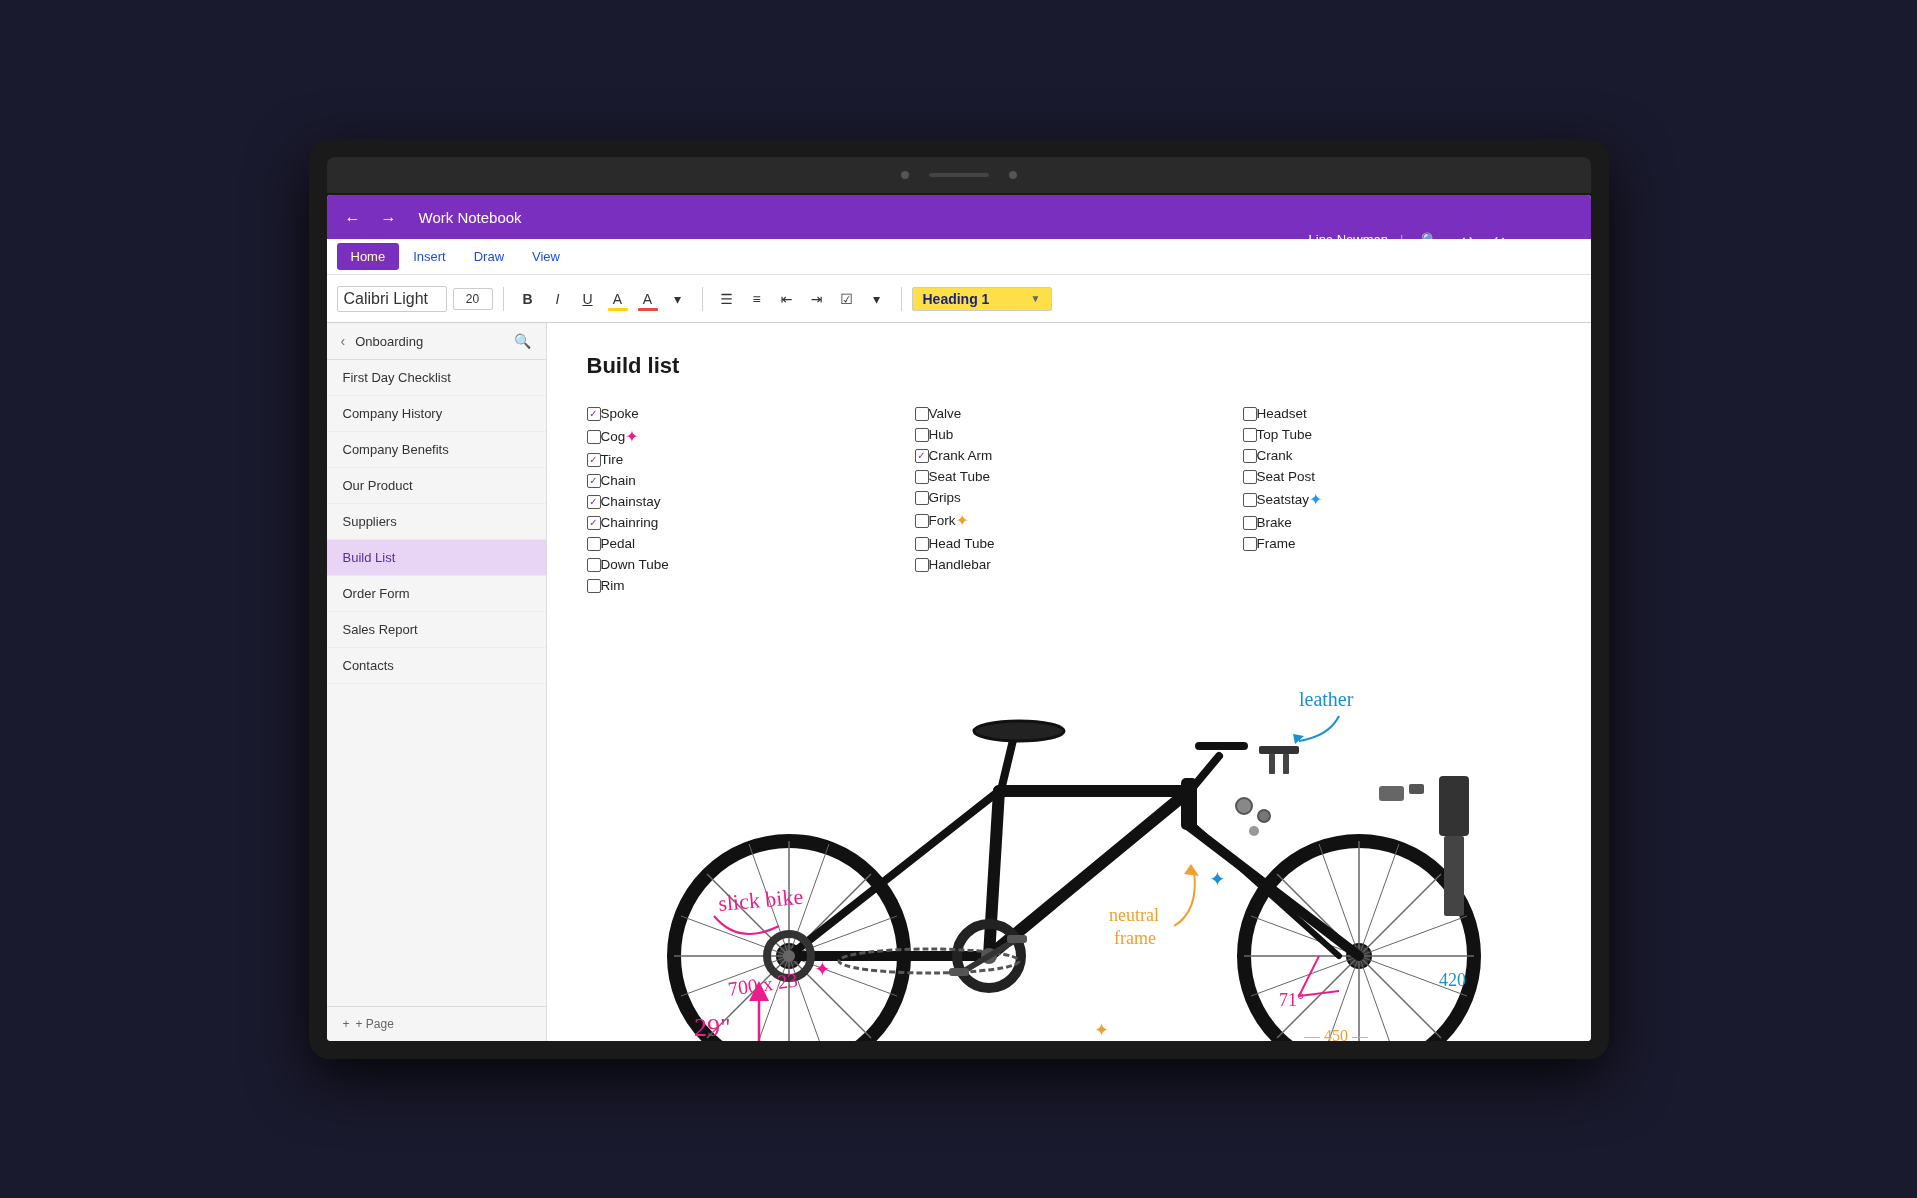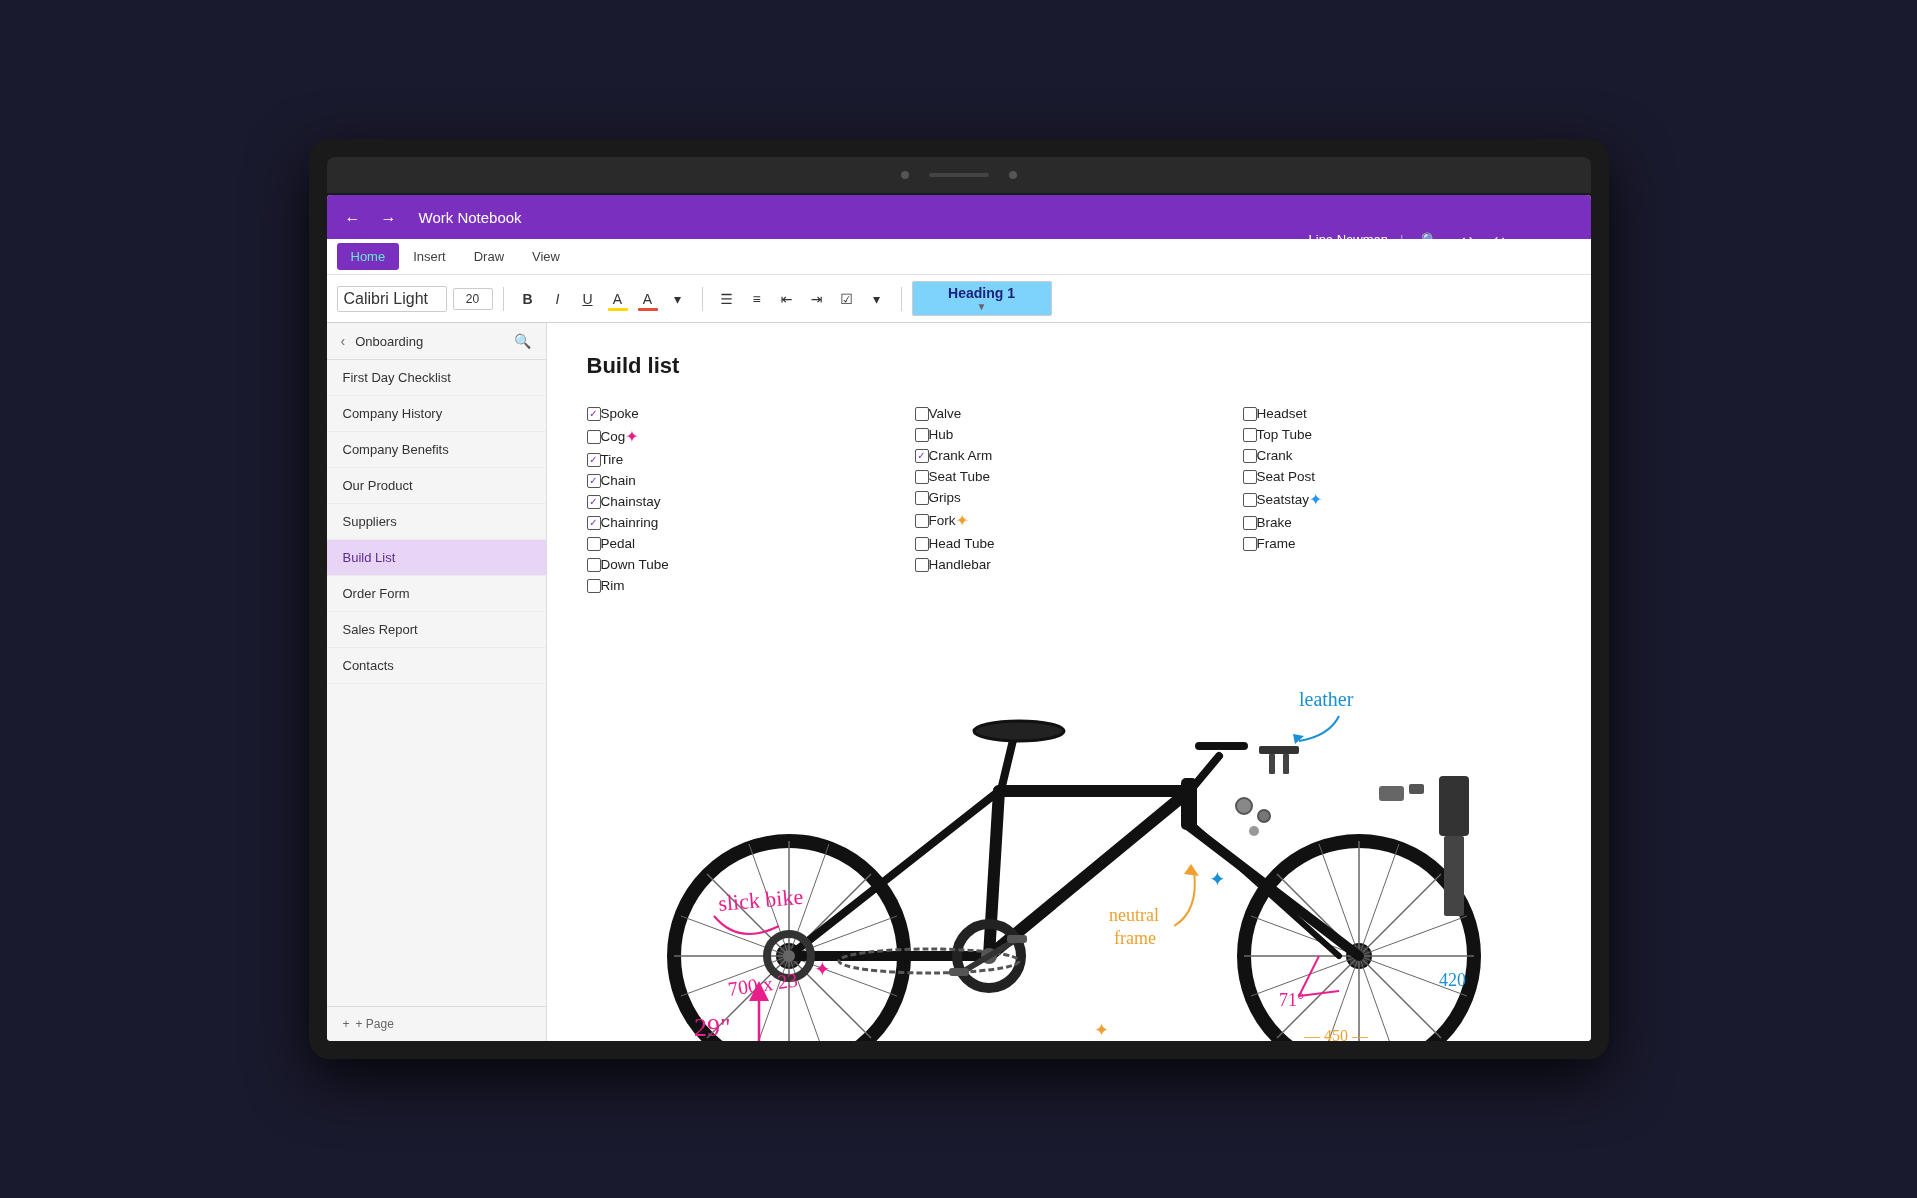--- a/index.html
+++ b/index.html
@@ -122,26 +122,26 @@
       padding: 0 10px;
       height: 36px;
       flex-shrink: 0;
     }
 
     .menu-tab {
       padding: 6px 14px;
       font-size: 13px;
       cursor: pointer;
       border-radius: 3px;
-      color: #404040;
+      color: #1d4ed8;
     }
 
     .menu-tab.active {
       background: #7B2FBE;
-      color: #5eead4;
+      color: #fef9c3;
     }
 
     
     .toolbar {
       background: white;
       border-bottom: 1px solid #d0d0d0;
       display: flex;
       align-items: center;
       padding: 4px 10px;
       height: 48px;
@@ -392,22 +392,21 @@
       color: #1a237e;
       font-weight: 600;
       border: 1px solid #ccc;
       border-radius: 2px;
       padding: 3px 10px;
       min-width: 140px;
       display: flex;
       align-items: center;
       justify-content: space-between;
       cursor: pointer;
-      background: #7dd3fc;
-      flex-direction: column;
+      background: #fde047;
     }
 
     .heading-display-text {
       color: #1a237e;
       font-weight: 600;
     }
 
     .dropdown-arrow {
       font-size: 10px;
       color: #666;

